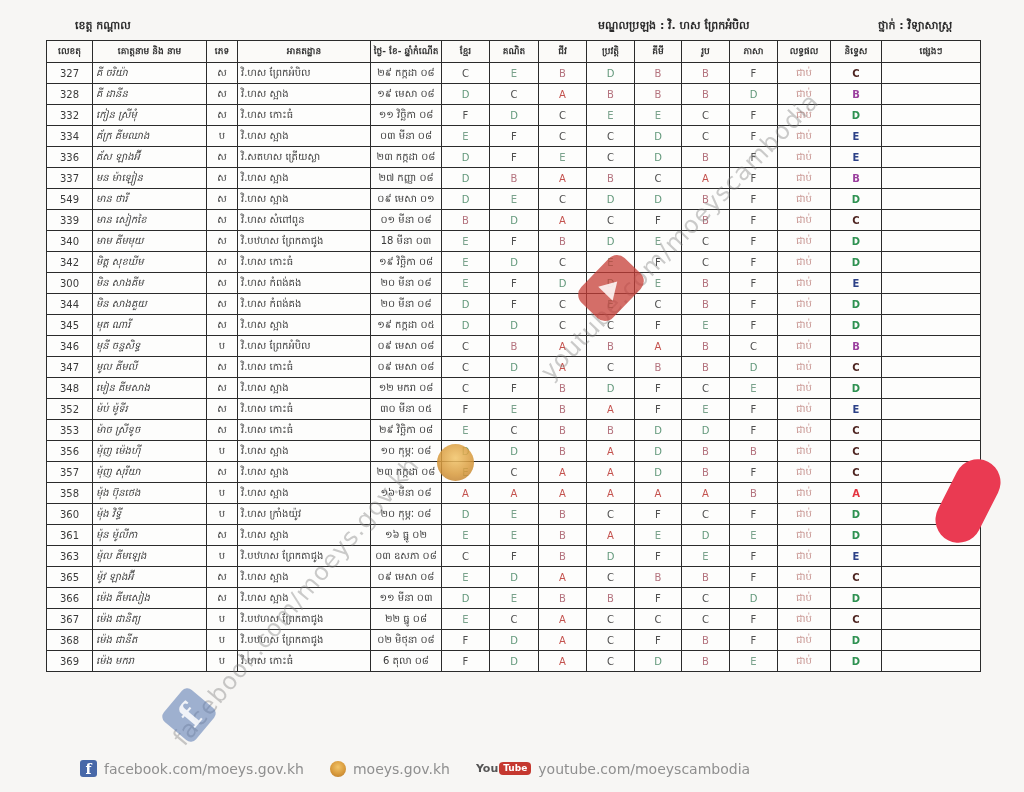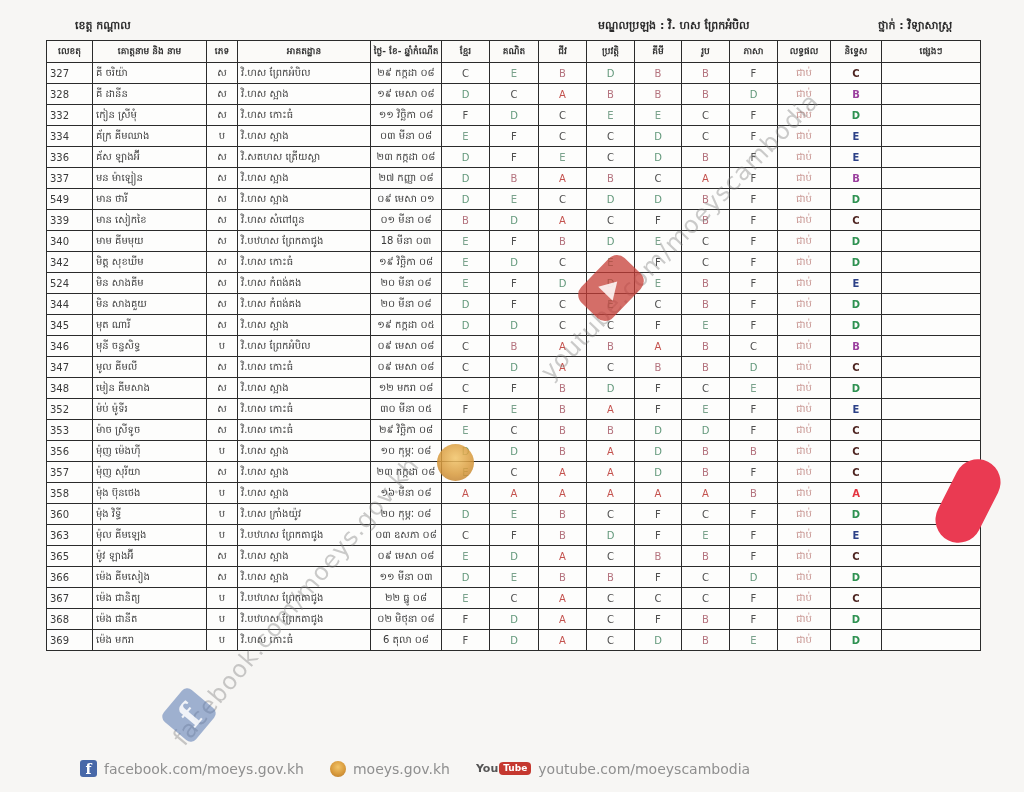--- a/index.html
+++ b/index.html
@@ -10,22 +10,22 @@
   .doc-header-label{position:absolute;top:18px;font-size:11px;font-weight:bold;color:#2b2b2b;white-space:nowrap;}
   #province-label{left:75px;}
   #center-label{left:598px;}
   #track-label{left:878px;}
 
   
   table.results{position:absolute;left:46px;top:40px;width:934px;border-collapse:collapse;table-layout:fixed;background:#fdfdfc;}
   table.results th, table.results td{border:1.4px solid #2b2b2b;overflow:hidden;white-space:nowrap;}
   table.results th{height:21px;font-size:9px;font-weight:bold;color:#333;text-align:center;padding:0 1px;background:#fbfaf8;}
   table.results td{height:20px;padding:0 3px;font-size:10px;color:#3a3a3a;}
-  td.c-seat{text-align:left;font-size:10.5px;}
-  td.c-name{font-size:10.5px;}
+  td.c-seat{text-align:center;font-size:10.5px;}
+  td.c-name{font-size:10.5px;font-style:italic;}
   td.c-center{text-align:center;}
   td.c-school{font-size:9.5px;}
   td.c-dob{font-size:9px;color:#4a4a4a;}
   td.c-grade{text-align:center;font-size:10.5px;font-weight:500;}
   td.c-result{text-align:center;font-size:8.5px;}
   td.c-mention{text-align:center;font-size:13px;font-weight:bold;}
 
   
   .wm-text{position:absolute;color:rgba(125,125,125,0.40);letter-spacing:1px;white-space:nowrap;pointer-events:none;transform-origin:0 50%;}
   #wm-fb-text{left:178px;top:728px;font-size:24px;transform:rotate(-50deg);}
@@ -259,21 +259,21 @@
           <td class="c-grade" style="color: rgb(78, 78, 78);">C</td>
           <td class="c-grade" style="color: rgb(122, 162, 140);">E</td>
           <td class="c-grade" style="color: rgb(78, 78, 78);">F</td>
           <td class="c-grade" style="color: rgb(78, 78, 78);">C</td>
           <td class="c-grade" style="color: rgb(78, 78, 78);">F</td>
           <td class="c-result" style="color: rgb(199, 148, 144);">ជាប់</td>
           <td class="c-mention" style="color: rgb(46, 145, 81);">D</td>
           <td class="c-other"></td>
         </tr>
         <tr>
-          <td class="c-seat">524</td>
+          <td class="c-seat">300</td>
           <td class="c-name">មិន សាងគីម</td>
           <td class="c-center">ស</td>
           <td class="c-school">វិ.ហស កំពង់គង</td>
           <td class="c-center c-dob">២០ មីនា ០៨</td>
           <td class="c-grade" style="color: rgb(122, 162, 140);">E</td>
           <td class="c-grade" style="color: rgb(78, 78, 78);">F</td>
           <td class="c-grade" style="color: rgb(95, 150, 120);">D</td>
           <td class="c-grade" style="color: rgb(95, 150, 120);">D</td>
           <td class="c-grade" style="color: rgb(122, 162, 140);">E</td>
           <td class="c-grade" style="color: rgb(180, 115, 126);">B</td>
@@ -458,20 +458,37 @@
           <td class="c-center">ប</td>
           <td class="c-school">វិ.ហស ក្រាំងយ៉ូវ</td>
           <td class="c-center c-dob">២០ កុម្ភៈ ០៨</td>
           <td class="c-grade" style="color: rgb(95, 150, 120);">D</td>
           <td class="c-grade" style="color: rgb(122, 162, 140);">E</td>
           <td class="c-grade" style="color: rgb(180, 115, 126);">B</td>
           <td class="c-grade" style="color: rgb(78, 78, 78);">C</td>
           <td class="c-grade" style="color: rgb(78, 78, 78);">F</td>
           <td class="c-grade" style="color: rgb(78, 78, 78);">C</td>
           <td class="c-grade" style="color: rgb(78, 78, 78);">F</td>
+          <td class="c-result" style="color: rgb(199, 148, 144);">ជាប់</td>
+          <td class="c-mention" style="color: rgb(46, 145, 81);">D</td>
+          <td class="c-other"></td>
+        </tr>
+        <tr>
+          <td class="c-seat">361</td>
+          <td class="c-name">ម៉ុន ម៉ូលីកា</td>
+          <td class="c-center">ស</td>
+          <td class="c-school">វិ.ហស ស្អាង</td>
+          <td class="c-center c-dob">១៦ ធ្នូ ០២</td>
+          <td class="c-grade" style="color: rgb(122, 162, 140);">E</td>
+          <td class="c-grade" style="color: rgb(122, 162, 140);">E</td>
+          <td class="c-grade" style="color: rgb(180, 115, 126);">B</td>
+          <td class="c-grade" style="color: rgb(196, 82, 78);">A</td>
+          <td class="c-grade" style="color: rgb(122, 162, 140);">E</td>
+          <td class="c-grade" style="color: rgb(95, 150, 120);">D</td>
+          <td class="c-grade" style="color: rgb(122, 162, 140);">E</td>
           <td class="c-result" style="color: rgb(199, 148, 144);">ជាប់</td>
           <td class="c-mention" style="color: rgb(46, 145, 81);">D</td>
           <td class="c-other"></td>
         </tr>
         <tr>
           <td class="c-seat">363</td>
           <td class="c-name">ម៉ុល គីមឡេង</td>
           <td class="c-center">ប</td>
           <td class="c-school">វិ.បឋហស ព្រែកតាជូង</td>
           <td class="c-center c-dob">០៣ ឧសភា ០៨</td>

